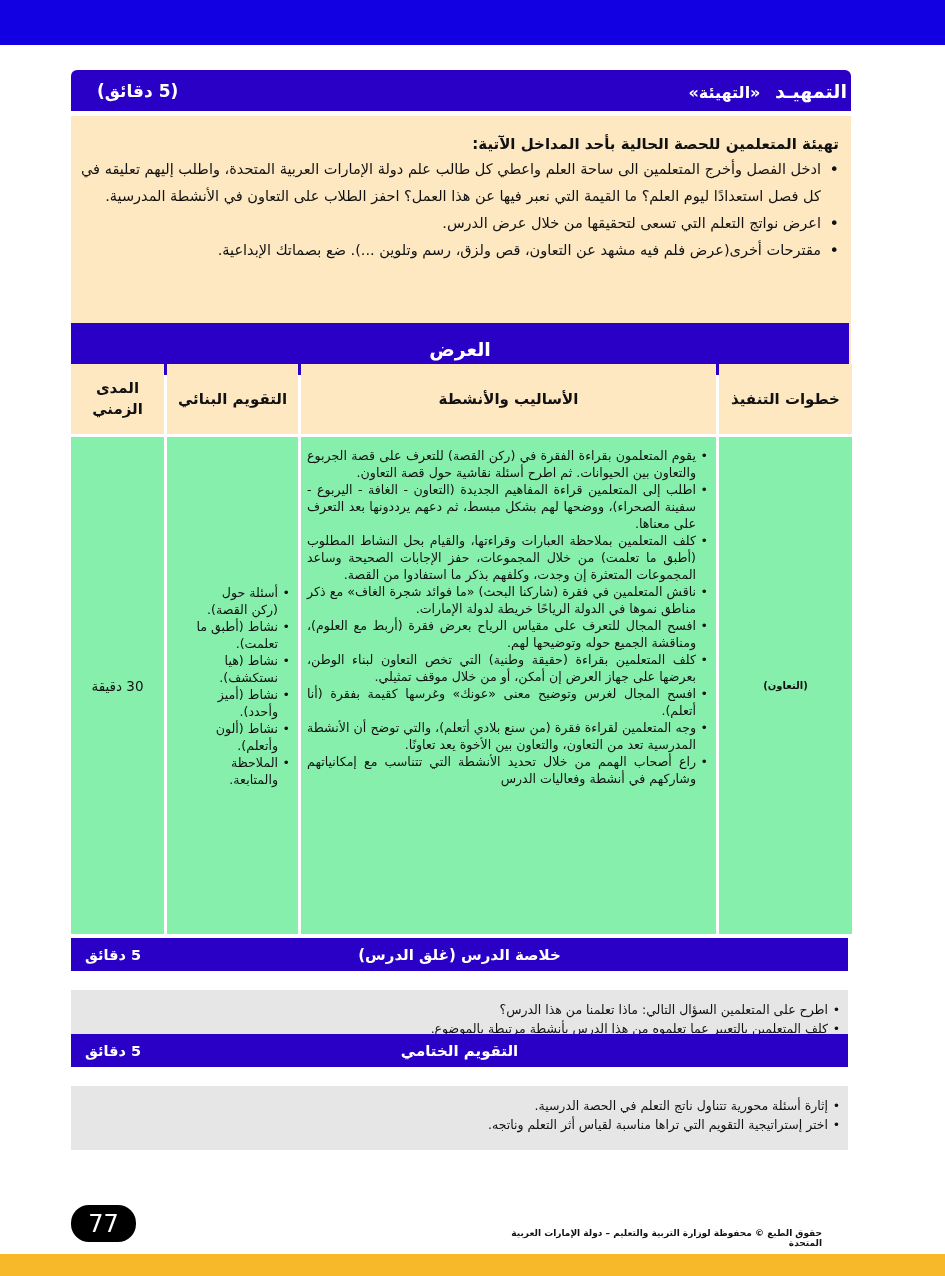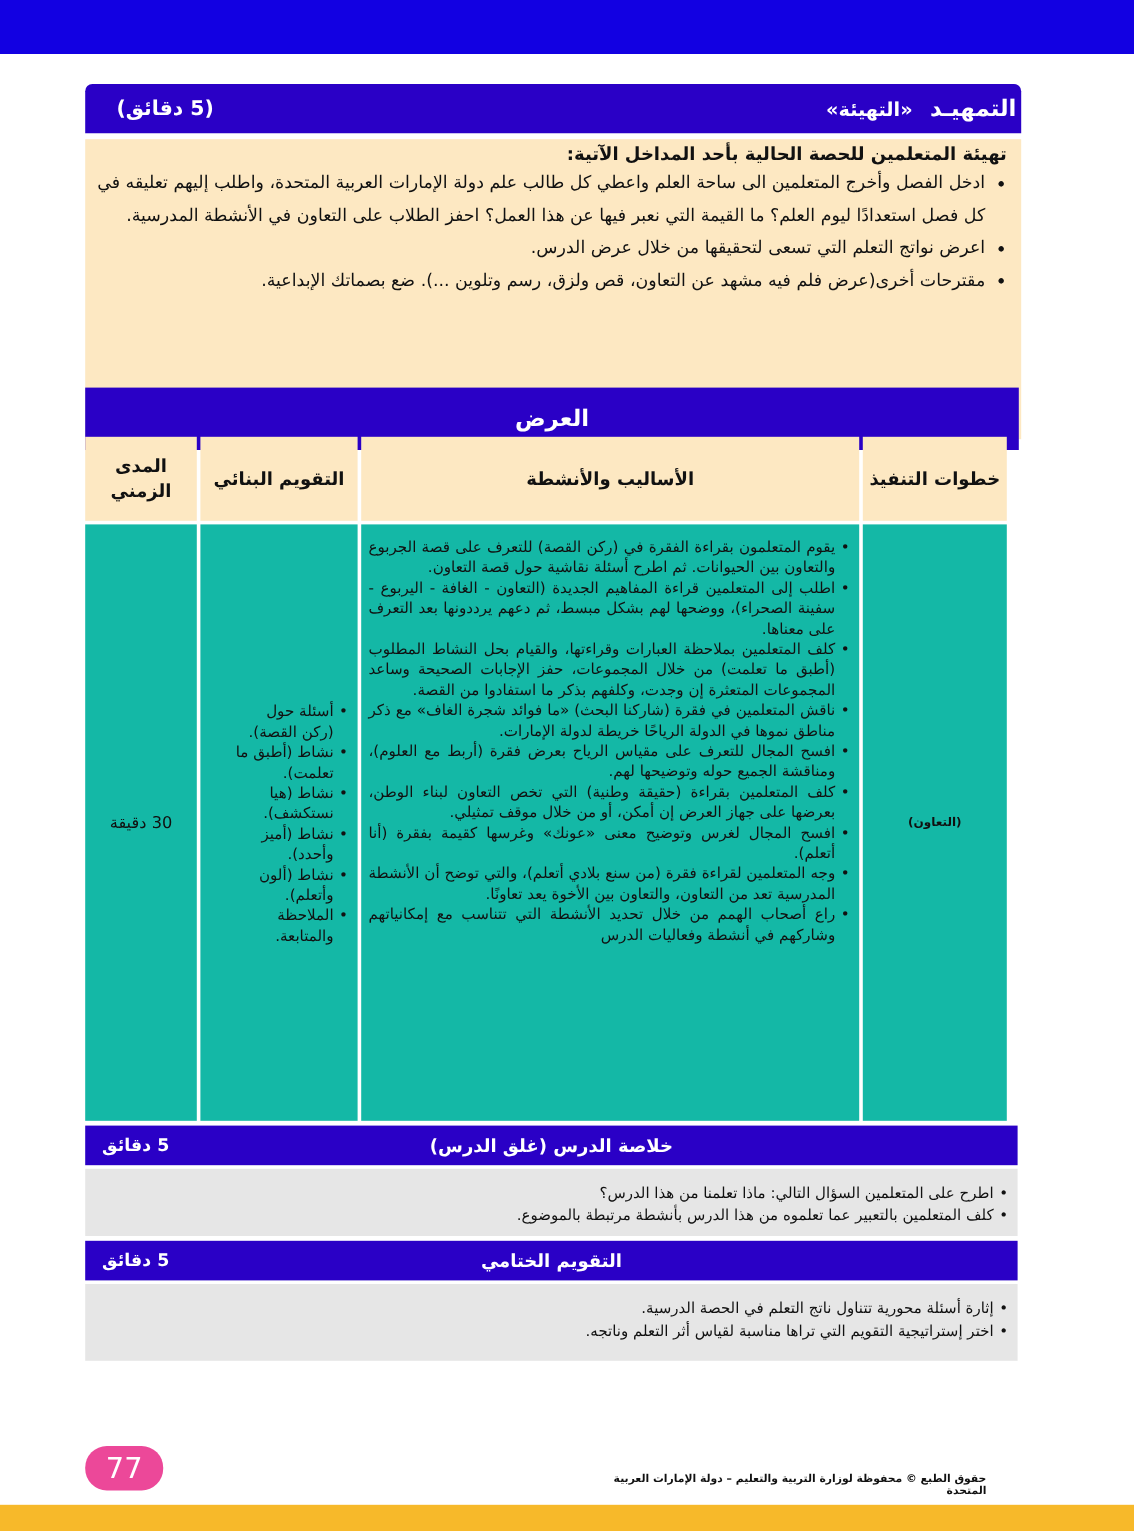--- a/index.html
+++ b/index.html
@@ -13,36 +13,36 @@
       background: #2A00C6; border-radius: 6px 6px 0 0;
       color: #fff; direction: rtl; display: flex; align-items: center; justify-content: space-between;
       padding: 0 4px 0 26px; font-weight: bold;
     }
     .intro-title { font-size: 19px; font-family: "DejaVu Sans", sans-serif; }
     .intro-title .sub { font-size: 16px; margin-right: 8px; }
     .intro-duration { font-size: 17px; }
 
     .intro-box {
       position: absolute; left: 71px; top: 116px; width: 780px; height: 250px;
-      background: #FDE8C2; direction: rtl; padding: 0 12px 0 10px;
+      background: #FDE8C2; direction: rtl; padding: 16px 12px 0 10px;
     }
     .intro-heading { font-size: 15px; font-weight: bold; line-height: 24px; margin-right: 0px; }
     .intro-list { list-style: none; font-size: 14.5px; line-height: 27px; text-align: justify; }
     .intro-list li { position: relative; padding-right: 18px; }
     .intro-list li::before { content: "\2022"; position: absolute; right: 0; top: 0; font-size: 16px; }
     .ard-bar { position: absolute; left: 71px; top: 323px; width: 778px; height: 52px;
       background: #2A00C6; color: #fff; font-size: 19px; font-weight: bold;
       display: flex; align-items: center; justify-content: center; }
 
     .col-header { position: absolute; top: 364px; height: 70px; background: #FDE8C2;
       display: flex; align-items: center; justify-content: center; text-align: center;
       font-size: 15px; font-weight: bold; line-height: 21px; direction: rtl; }
-    .body-cell { position: absolute; top: 437px; height: 497px; background: #14b8a6; direction: rtl; }
+    .body-cell { position: absolute; top: 437px; height: 497px; background: #86efac; direction: rtl; }
 
-    .c-steps   { left: 719px; width: 120px; }
+    .c-steps   { left: 719px; width: 133px; }
     .c-acts    { left: 301px; width: 415px; }
     .c-assess  { left: 167px; width: 131px; }
     .c-time    { left: 71px;  width: 93px; }
 
     .steps-value { display: flex; align-items: center; justify-content: center; font-size: 10px; font-weight: bold; }
     .time-value { display: flex; align-items: center; justify-content: center; font-size: 13.5px; }
 
     .acts-list { list-style: none; font-size: 12.6px; line-height: 17px; padding: 10px 8px 0 6px; text-align: justify; }
     .acts-list li { position: relative; padding-right: 12px; }
     .acts-list li::before { content: "\2022"; position: absolute; right: 0; top: 0; }
@@ -50,27 +50,27 @@
     .assess-list { list-style: none; font-size: 12.6px; line-height: 17px; padding: 0 8px 0 6px; }
     .assess-wrap { display: flex; align-items: center; }
     .assess-list li { position: relative; padding-right: 12px; margin-left: 20px; }
     .assess-list li::before { content: "\2022"; position: absolute; right: 0; top: 0; }
 
     .bar { position: absolute; left: 71px; width: 777px; height: 33px; background: #2A00C6; color: #fff;
       font-weight: bold; direction: rtl; display: flex; align-items: center; }
     .bar .bar-title { position: absolute; left: 0; right: 0; text-align: center; font-size: 15px; }
     .bar .bar-dur { position: absolute; left: 14px; font-size: 14.5px; }
 
-    .bar-body { position: absolute; left: 71px; width: 777px; background: #E6E6E6; direction: rtl; padding: 10px 8px 0 0; }
+    .bar-body { position: absolute; left: 71px; width: 777px; background: #E6E6E6; direction: rtl; padding: 10px 8px 0 0; margin-top: 16px; }
     .bar-list { list-style: none; font-size: 12.5px; line-height: 19px; }
     .bar-list li { position: relative; padding-right: 12px; }
     .bar-list li::before { content: "\2022"; position: absolute; right: 0; top: 0; }
 
     .page-number { position: absolute; left: 71px; top: 1205px; width: 65px; height: 37px; border-radius: 18px;
-      background: #ec4899; color: #fff; font-size: 24px; display: flex; align-items: center; justify-content: center; }
+      background: #000000; color: #fff; font-size: 24px; display: flex; align-items: center; justify-content: center; }
     .copyright { position: absolute; left: 500px; top: 1228px; width: 322px; text-align: right; direction: rtl;
       font-size: 9px; color: #111; font-weight: bold; }
     .bottom-bar { position: absolute; left: 0; top: 1254px; width: 945px; height: 22px; background: #F7B92A; }
   </style>
 </head>
 <body>
 
 <div class="top-bar"></div>
 
 <div class="intro-header">

